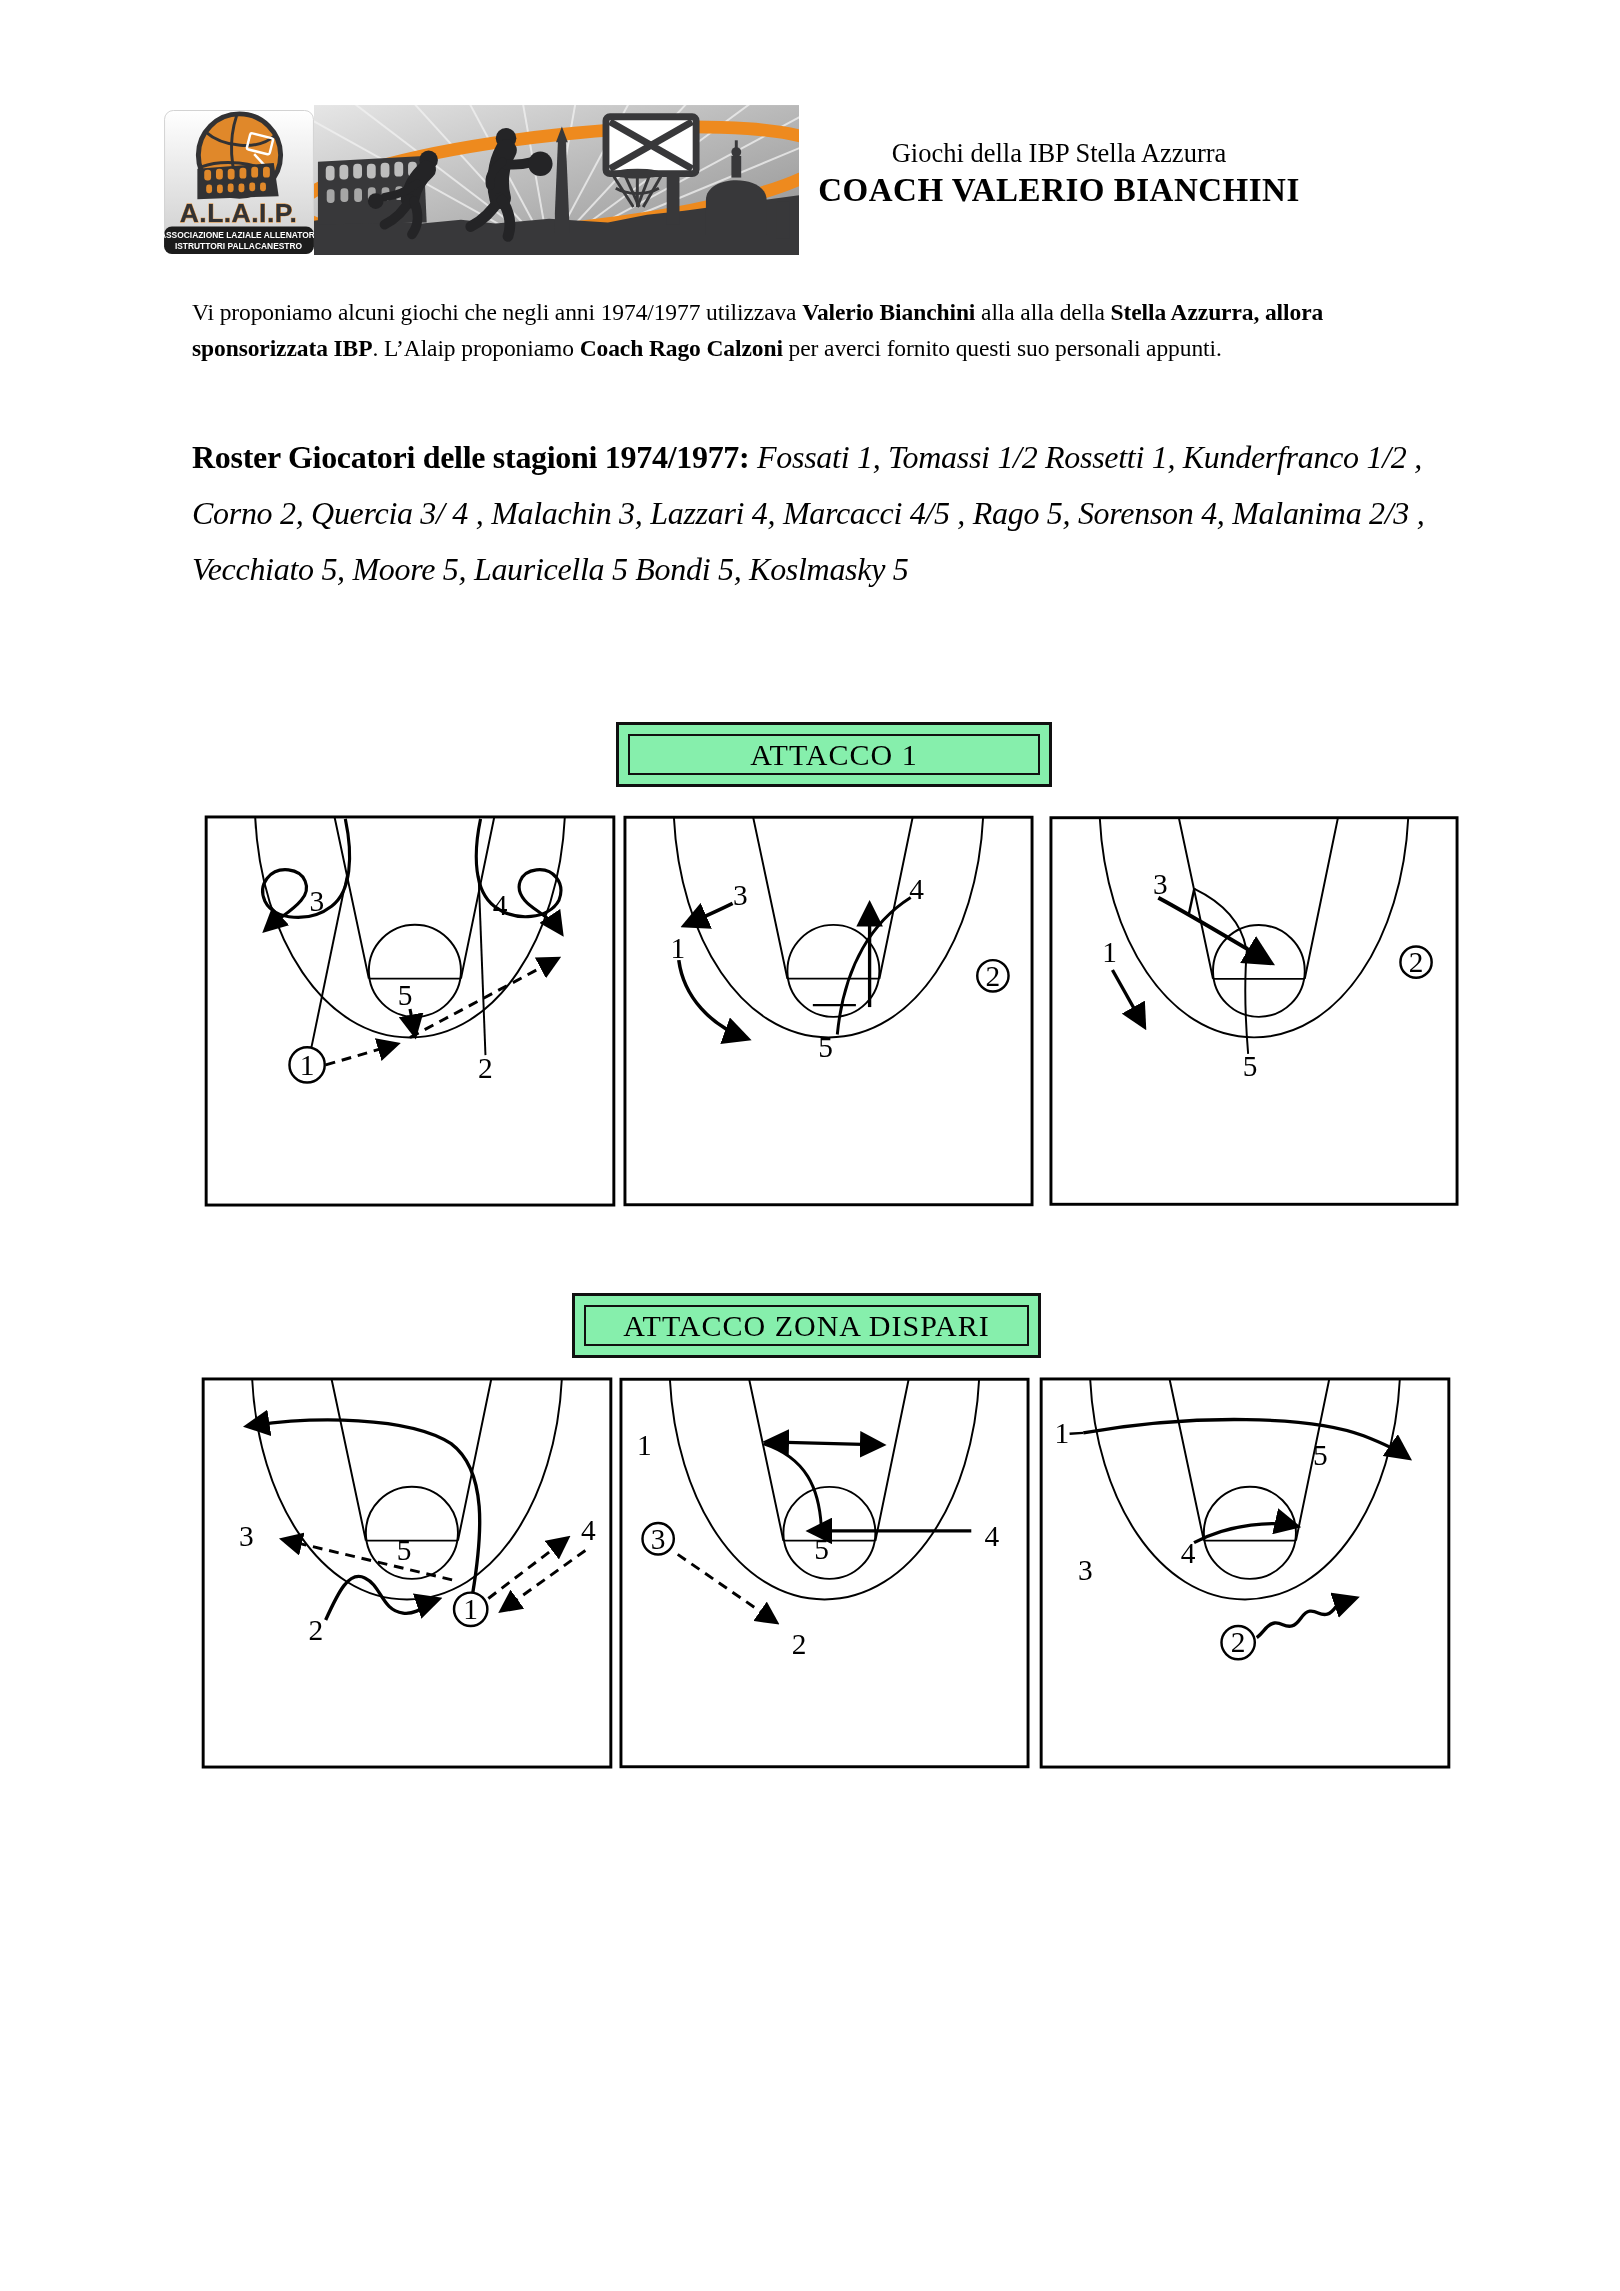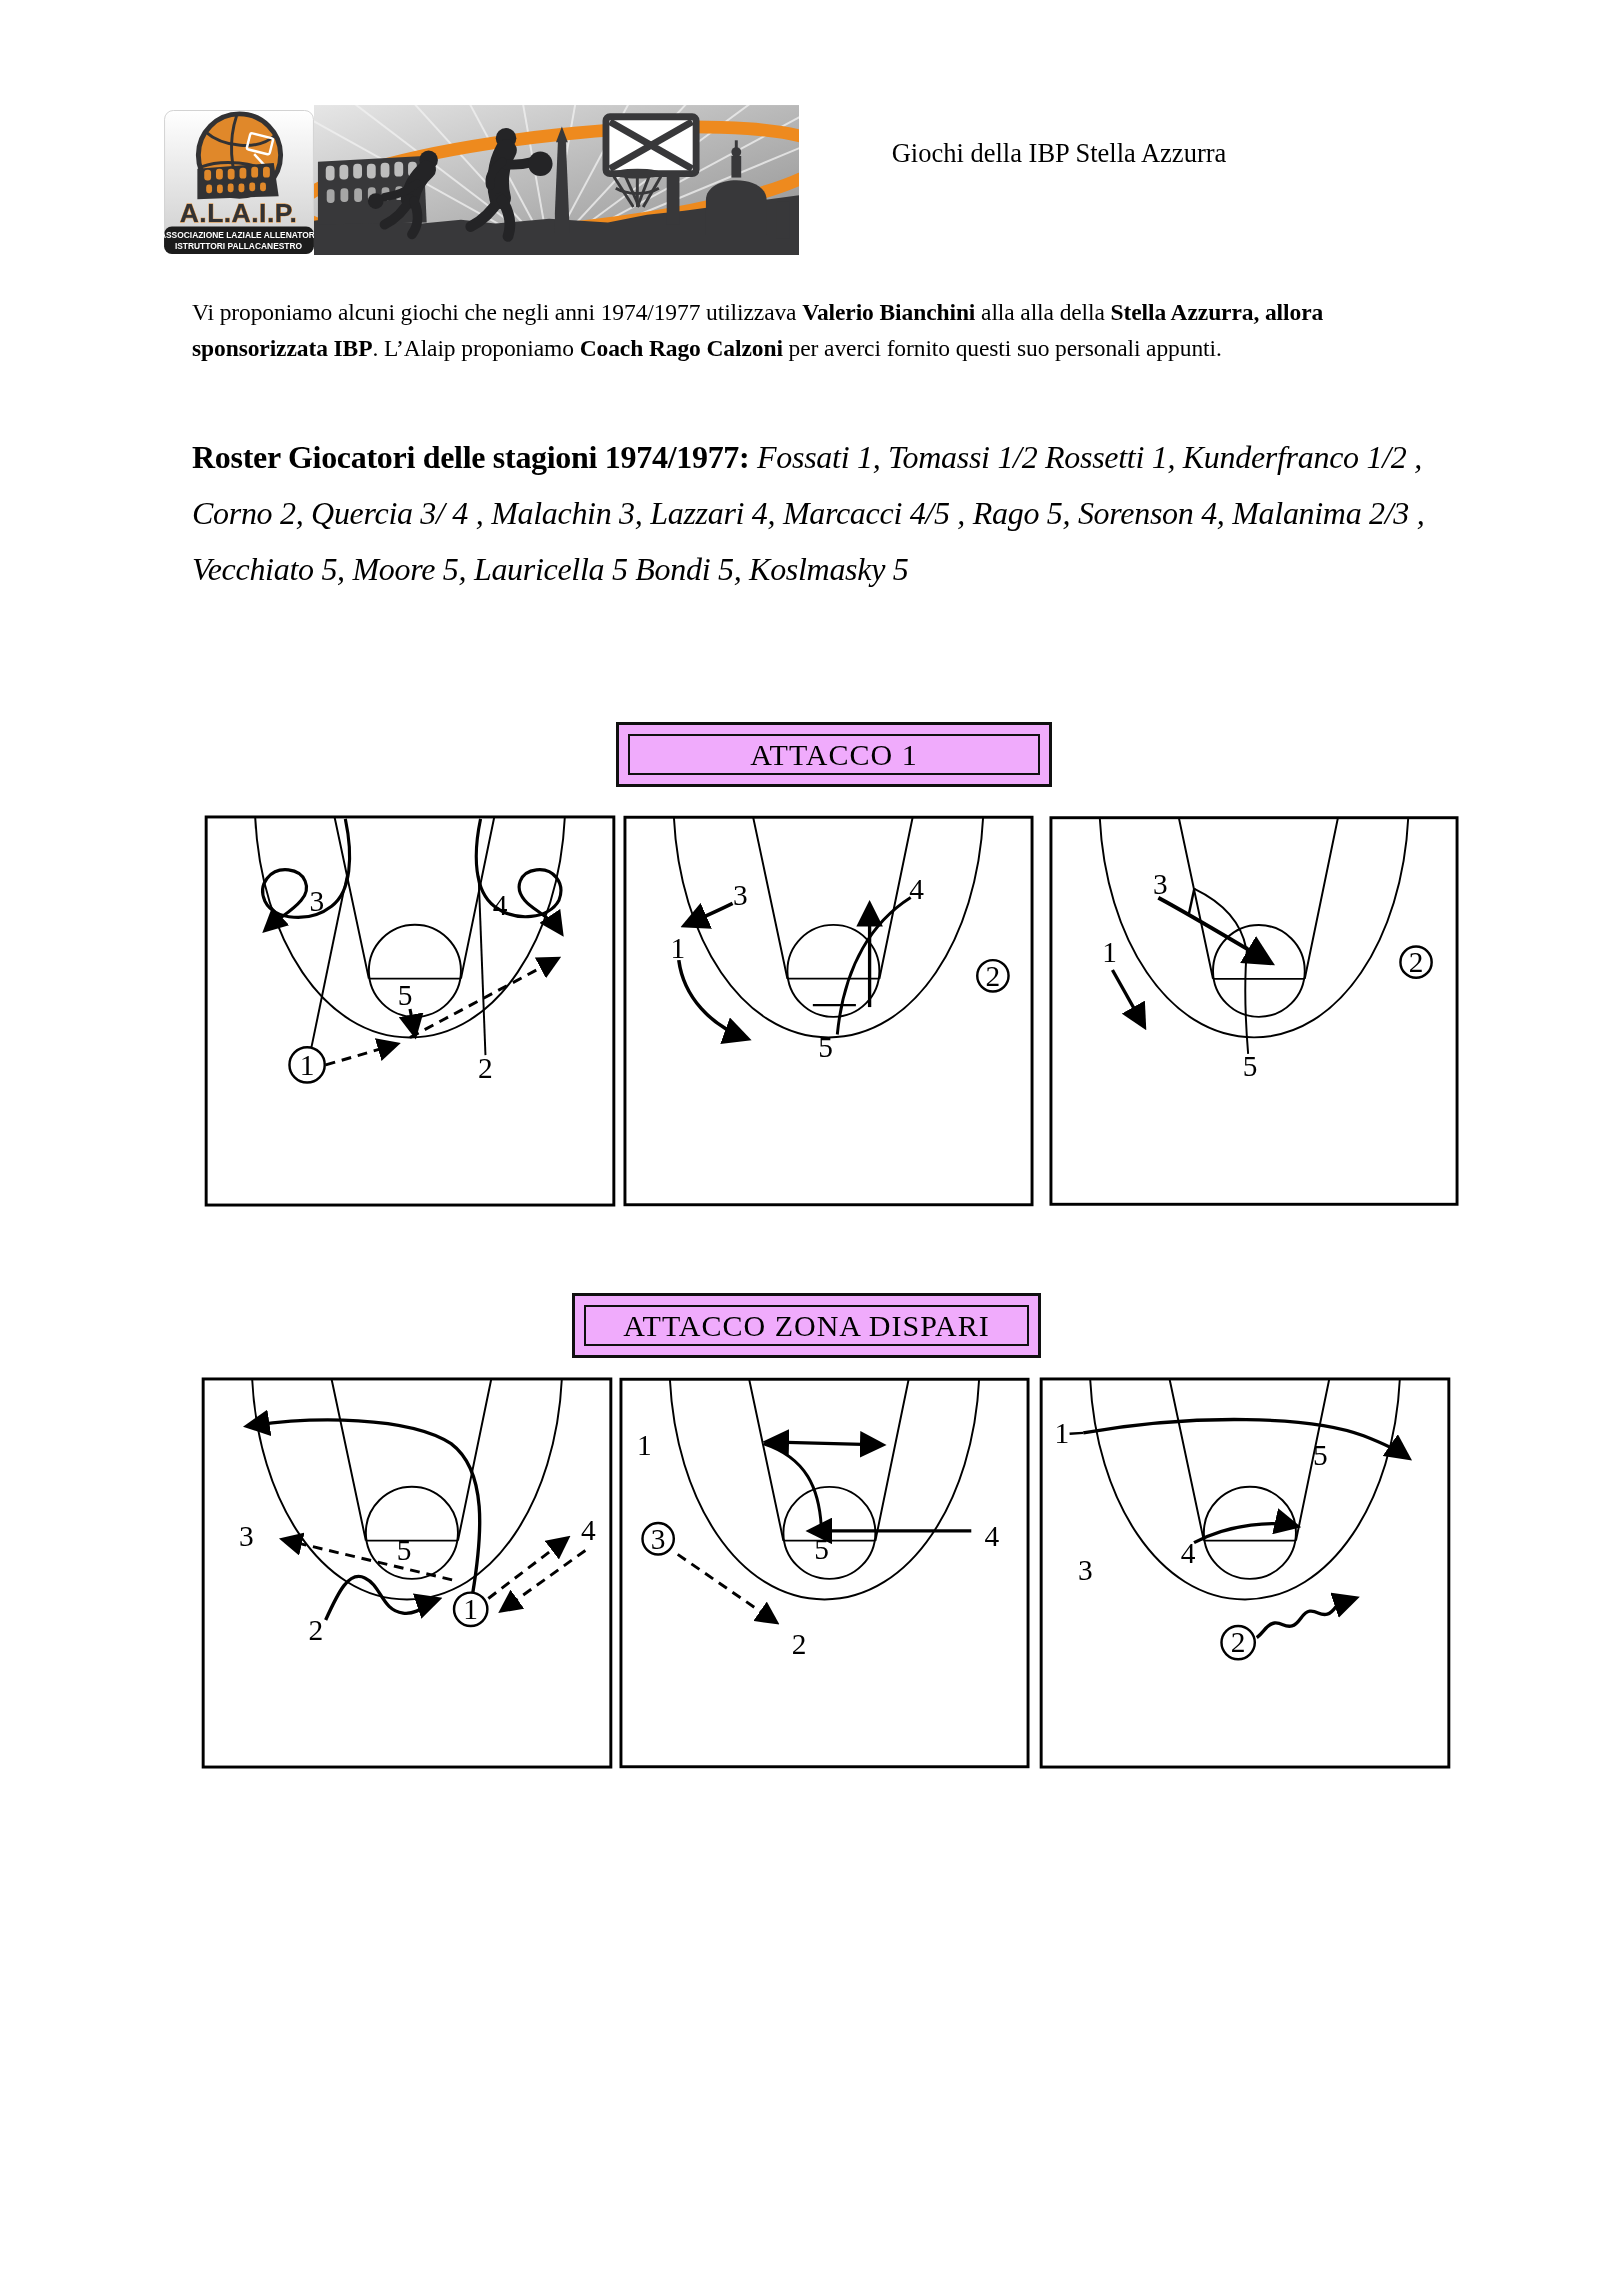--- a/index.html
+++ b/index.html
@@ -15,21 +15,21 @@
   
   .intro { left:192px; top:294px; width:1264px; font-size:23.5px; line-height:36px; letter-spacing:-0.1px; }
   .intro b { font-weight:bold; }
 
   
   .roster { left:192px; top:429px; width:1279px; font-size:32px; line-height:56px; letter-spacing:-0.3px; }
   .roster .lbl { font-weight:bold; font-style:normal; }
   .roster .pl { font-style:italic; }
 
   
-  .section-box { position:absolute; border:3.9px solid #101010; padding:9px; background:#f0abfc; box-sizing:border-box; }
+  .section-box { position:absolute; border:3.9px solid #101010; padding:9px; background:#86efac; box-sizing:border-box; }
   .section-box .inner { border:2px solid #101010; height:100%; box-sizing:border-box;
       display:flex; align-items:center; justify-content:center; font-size:30px; letter-spacing:1px; }
 
   
   svg text.pnum { font-family:"Liberation Serif", serif; font-size:30px; fill:#000; text-anchor:middle; }
   svg .cl { stroke:#000; fill:none; }
 </style>
 </head>
 <body>
 
@@ -159,20 +159,21 @@
       <path d="M 193,60 C 205,62 216,60 224,58" stroke-width="10"></path>
       <circle cx="231" cy="60" r="12.5" fill="#242426" stroke="none"></circle>
       <path d="M 192,58 C 182,66 178,74 180,82" stroke-width="9"></path>
       <path d="M 190,95 C 182,108 172,118 160,124" stroke-width="11"></path>
       <path d="M 192,97 C 200,110 202,122 198,134" stroke-width="11"></path>
     </g>
   </svg>
 
   <div class="abs hdr">
     <div class="l1">Giochi della IBP Stella Azzurra</div>
+    <div class="l2">COACH VALERIO BIANCHINI</div>
   </div>
 
   <div class="abs intro">
     <span>Vi proponiamo alcuni giochi che negli anni 1974/1977 utilizzava </span><b>Valerio Bianchini</b><span> alla alla della </span><b>Stella Azzurra, allora sponsorizzata IBP</b><span>. L’Alaip proponiamo </span><b>Coach Rago Calzoni</b><span> per averci fornito questi suo personali appunti.</span>
   </div>
 
   <div class="abs roster">
     <span class="lbl">Roster Giocatori delle stagioni 1974/1977:</span><span class="pl"> Fossati 1, Tomassi 1/2 Rossetti 1, Kunderfranco 1/2 , Corno 2, Quercia 3/ 4 , Malachin 3, Lazzari 4, Marcacci 4/5 , Rago 5, Sorenson 4, Malanima 2/3 , Vecchiato 5, Moore 5, Lauricella 5 Bondi 5, Koslmasky 5</span>
   </div>
 

